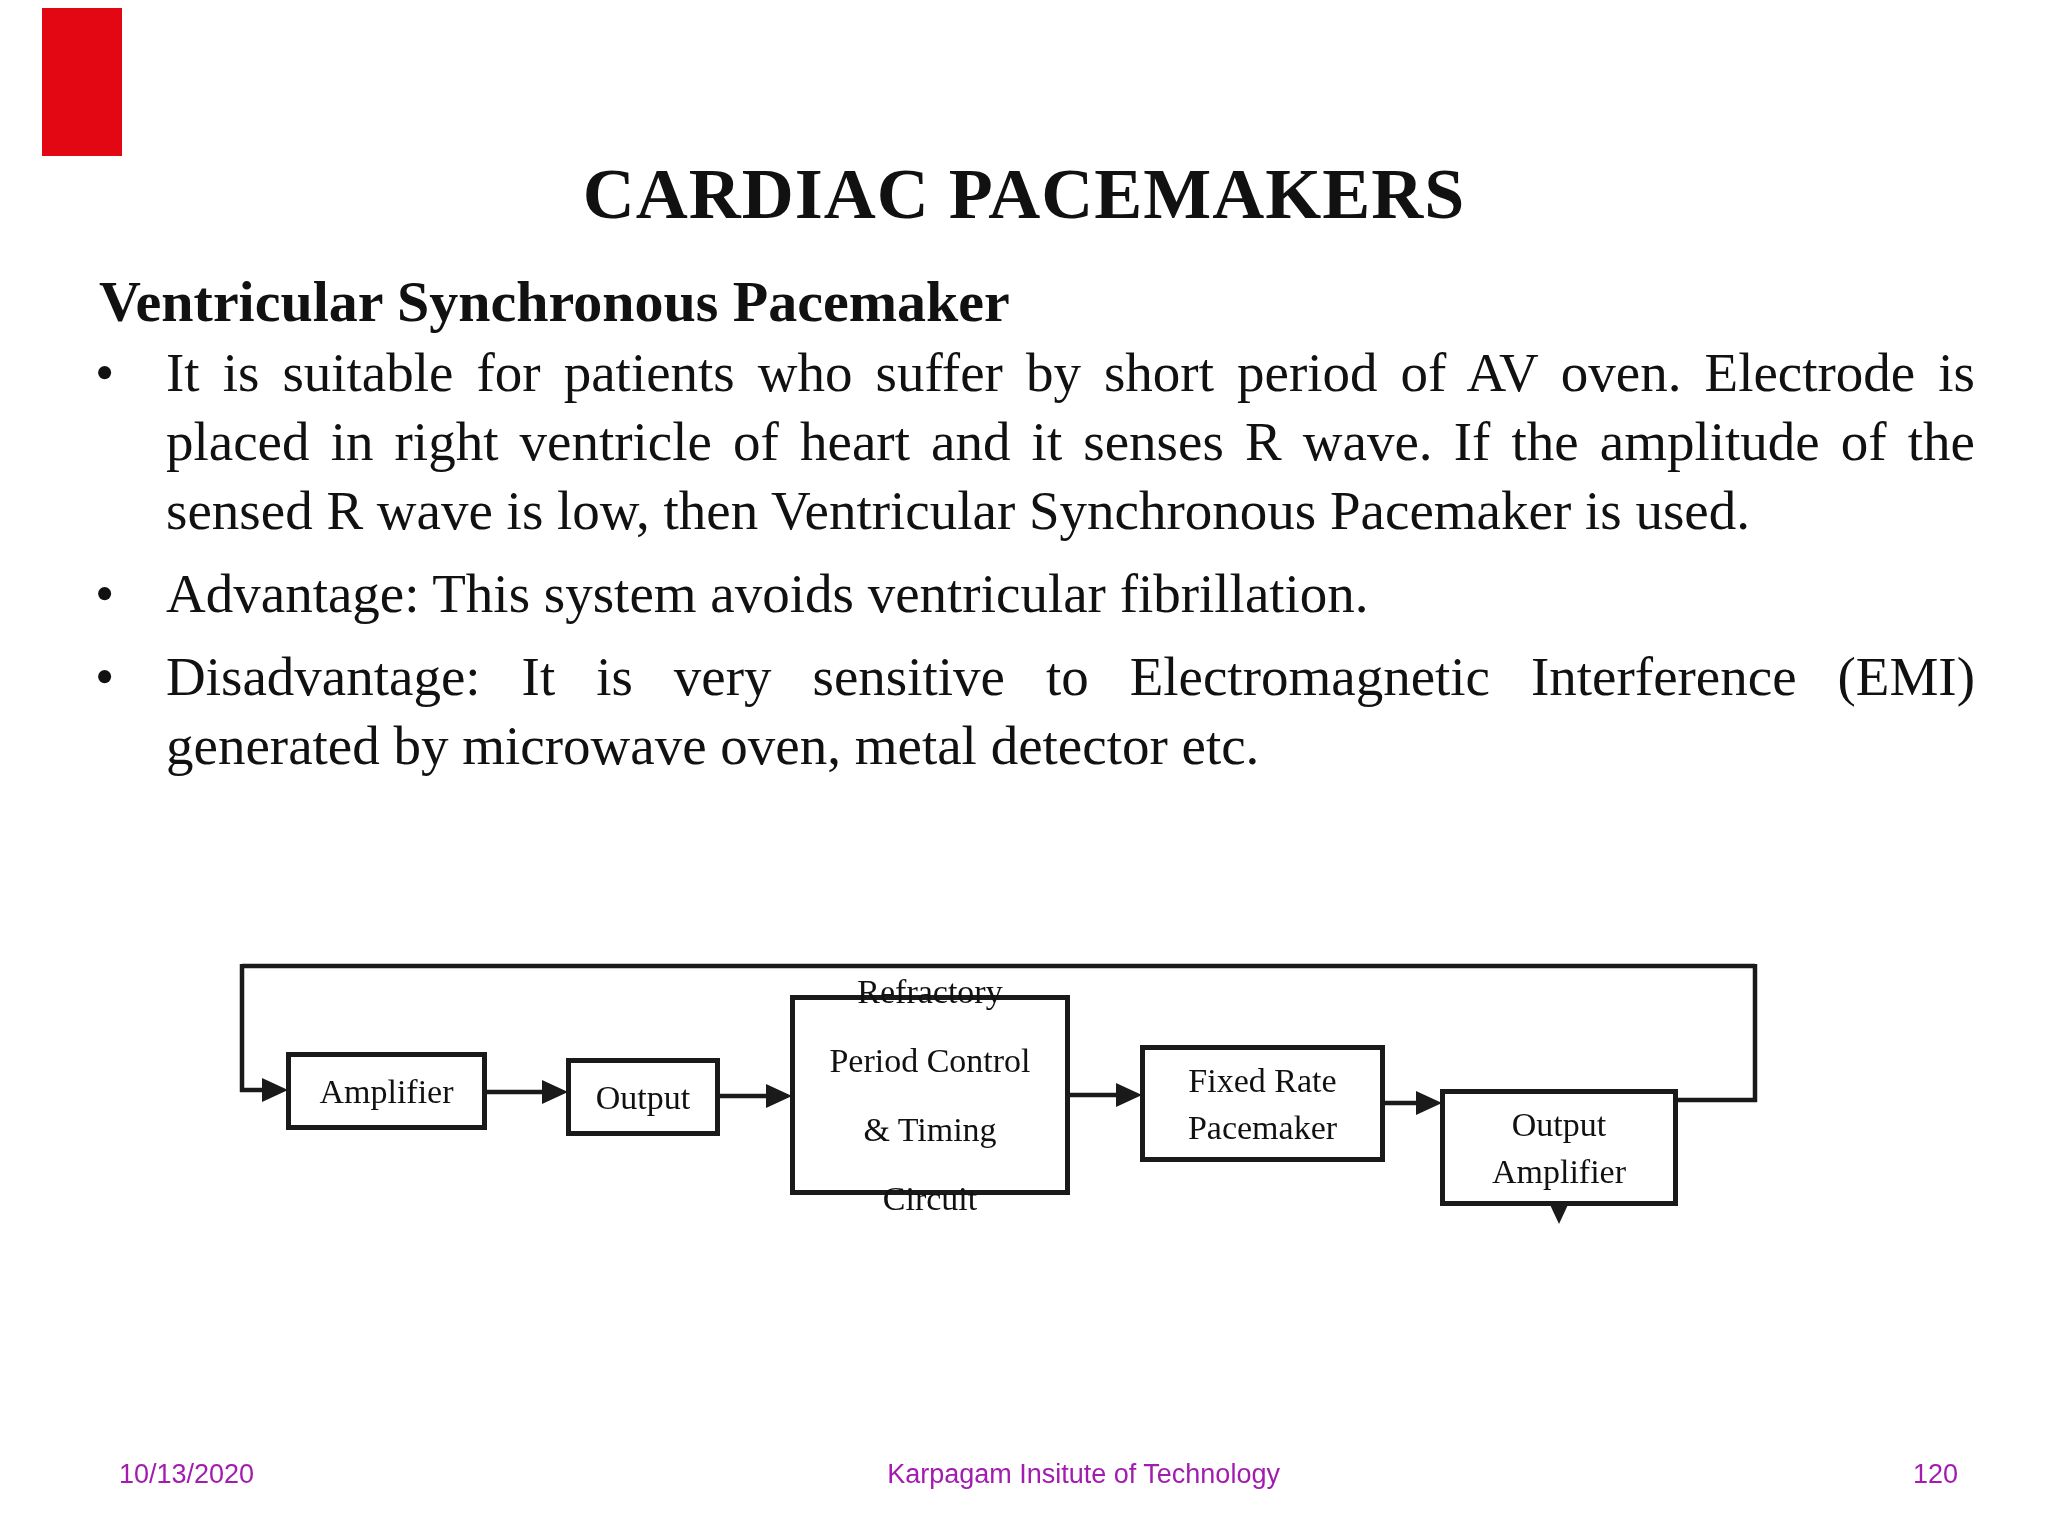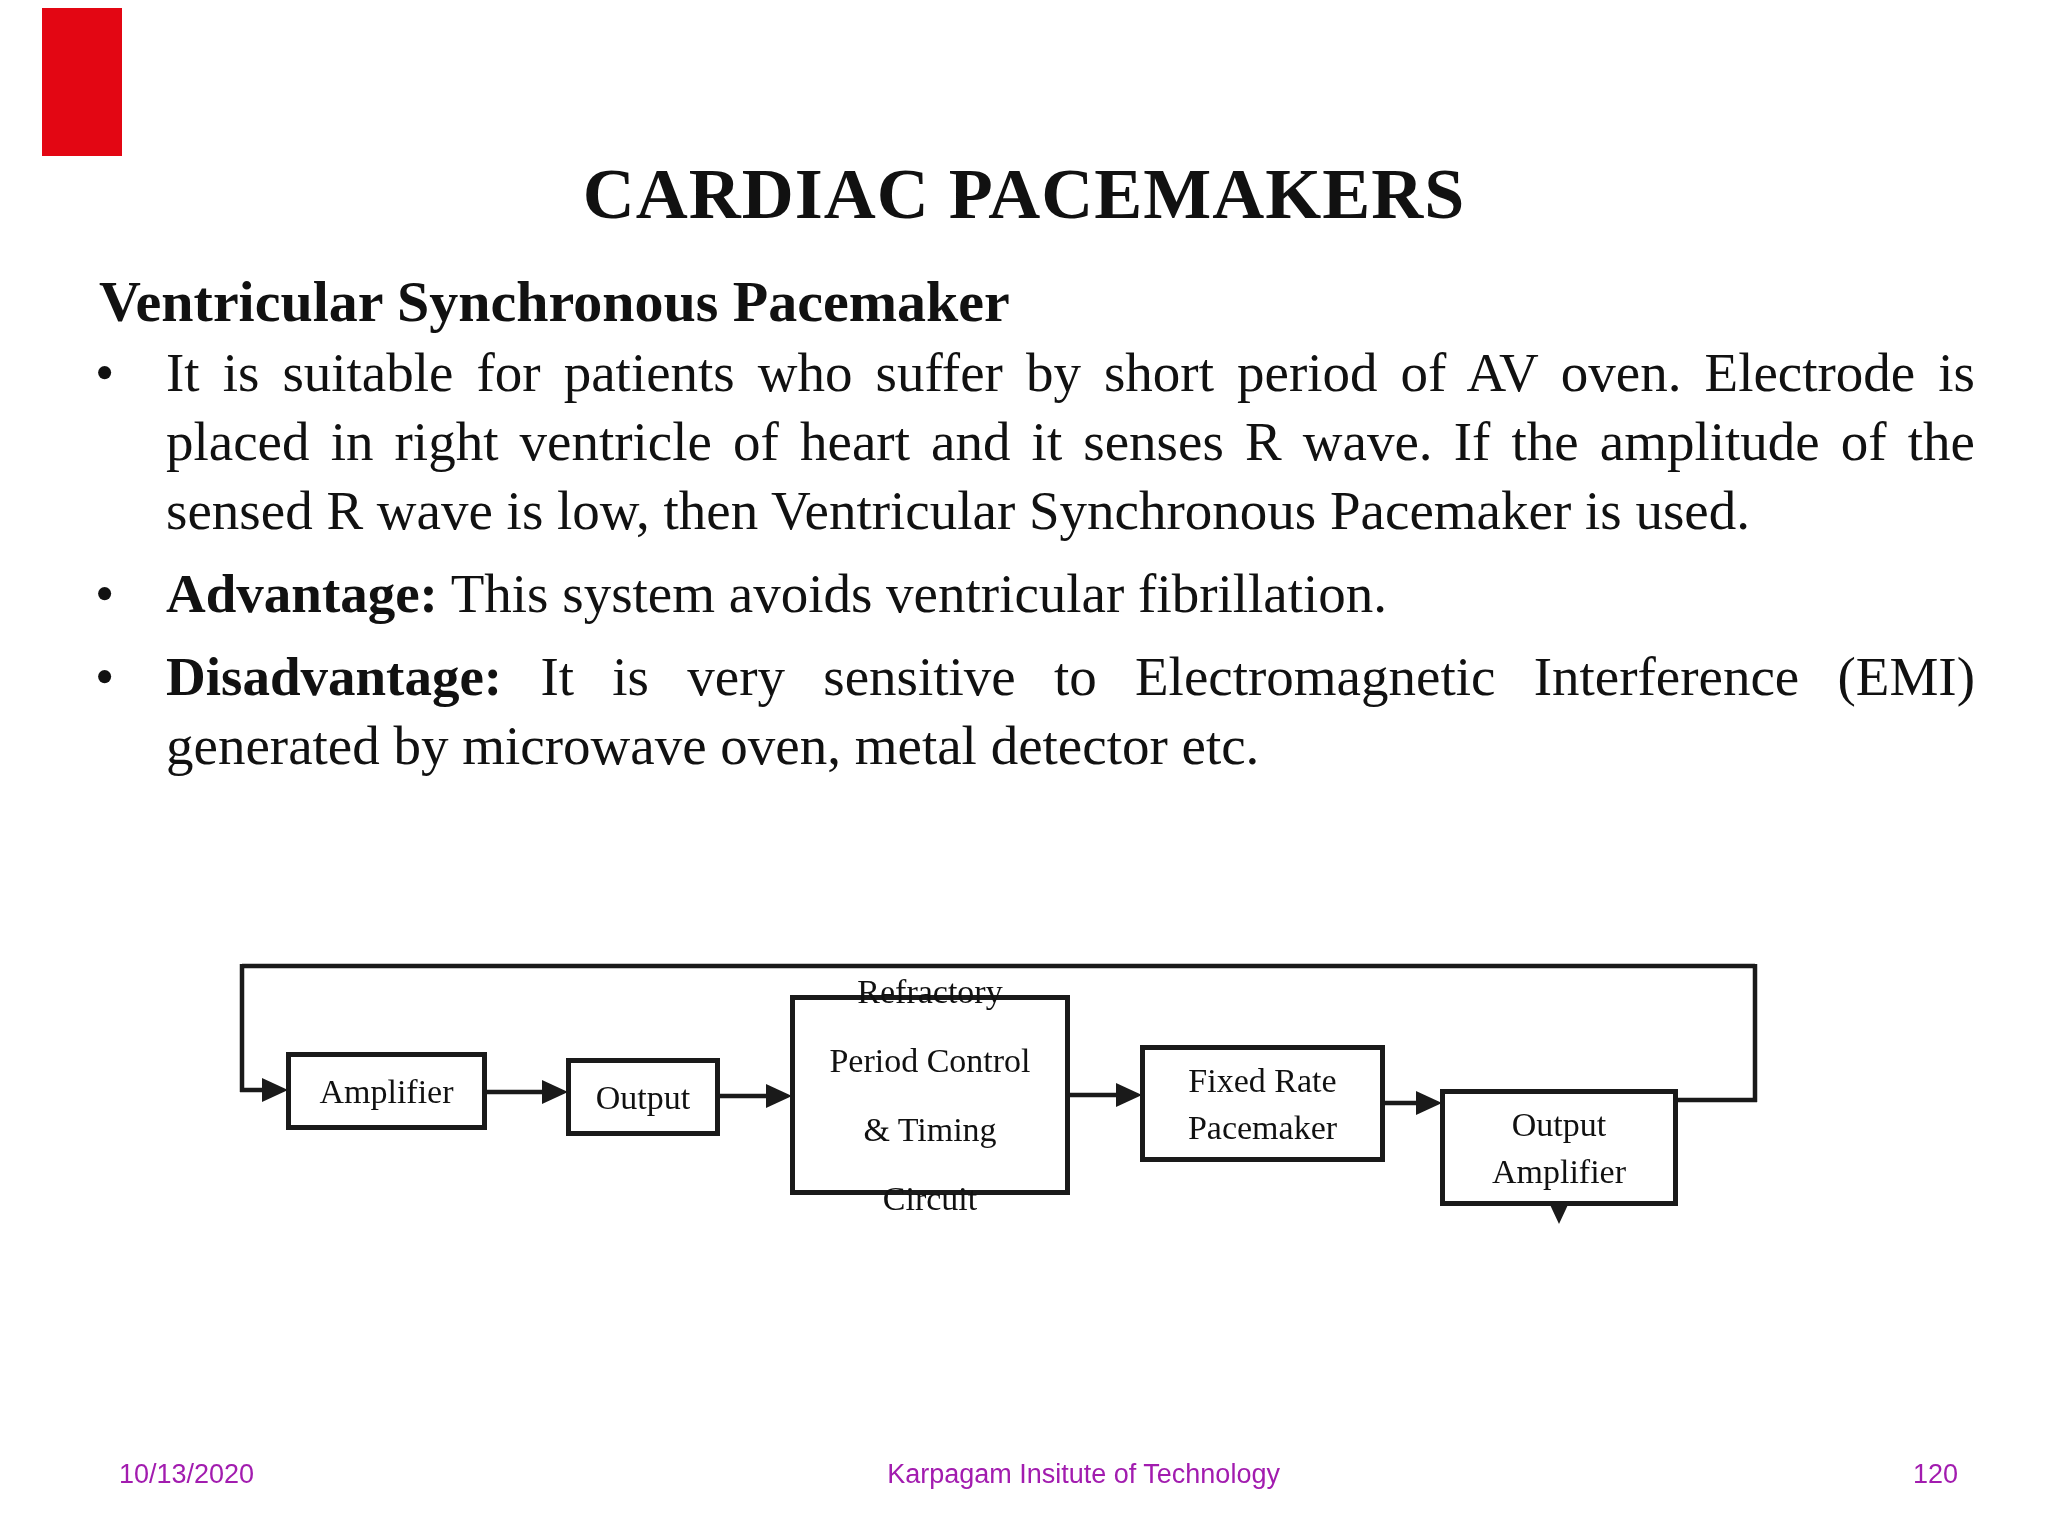--- a/index.html
+++ b/index.html
@@ -59,21 +59,21 @@
     font-size: 55px;
     line-height: 69px;
     text-align: justify;
     margin-bottom: 14px;
   }
   ul.bullets li .bullet-dot {
     position: absolute;
     left: 2px;
     top: 0;
   }
-  .lead { font-weight: bold; }
+  .lead { font-weight: normal; }
 
   
   .diagram-lines {
     position: absolute;
     left: 0;
     top: 0;
     width: 2048px;
     height: 1536px;
     pointer-events: none;
   }

